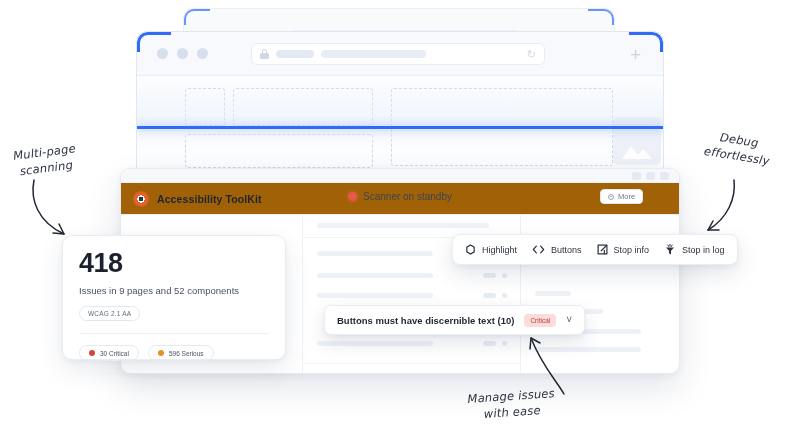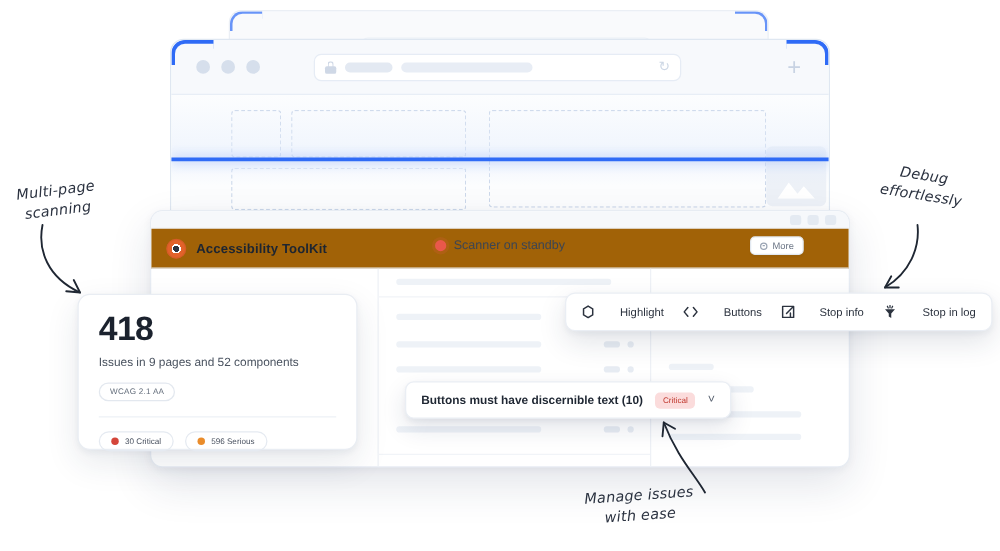--- a/index.html
+++ b/index.html
@@ -244,21 +244,21 @@
     position: absolute;
     left: 452px; top: 234px;
     height: 31px;
     background: #ffffff;
     border: 1px solid #eaeef4;
     border-radius: 8px;
     box-shadow: 0 9px 22px rgba(28,45,80,.13), 0 2px 5px rgba(28,45,80,.05);
     display: flex; align-items: center;
     padding: 0 12px; gap: 15px;
   }
-  .action-item { display: flex; align-items: center; gap: 20px; }
+  .action-item { display: flex; align-items: center; gap: 6px; }
   .action-label { font-size: 9px; color: #2c333f; white-space: nowrap; }
 
   
   .issue-card {
     position: absolute;
     left: 324px; top: 305px;
     height: 30px;
     background: #ffffff;
     border: 1px solid #eaeef4;
     border-radius: 7px;

